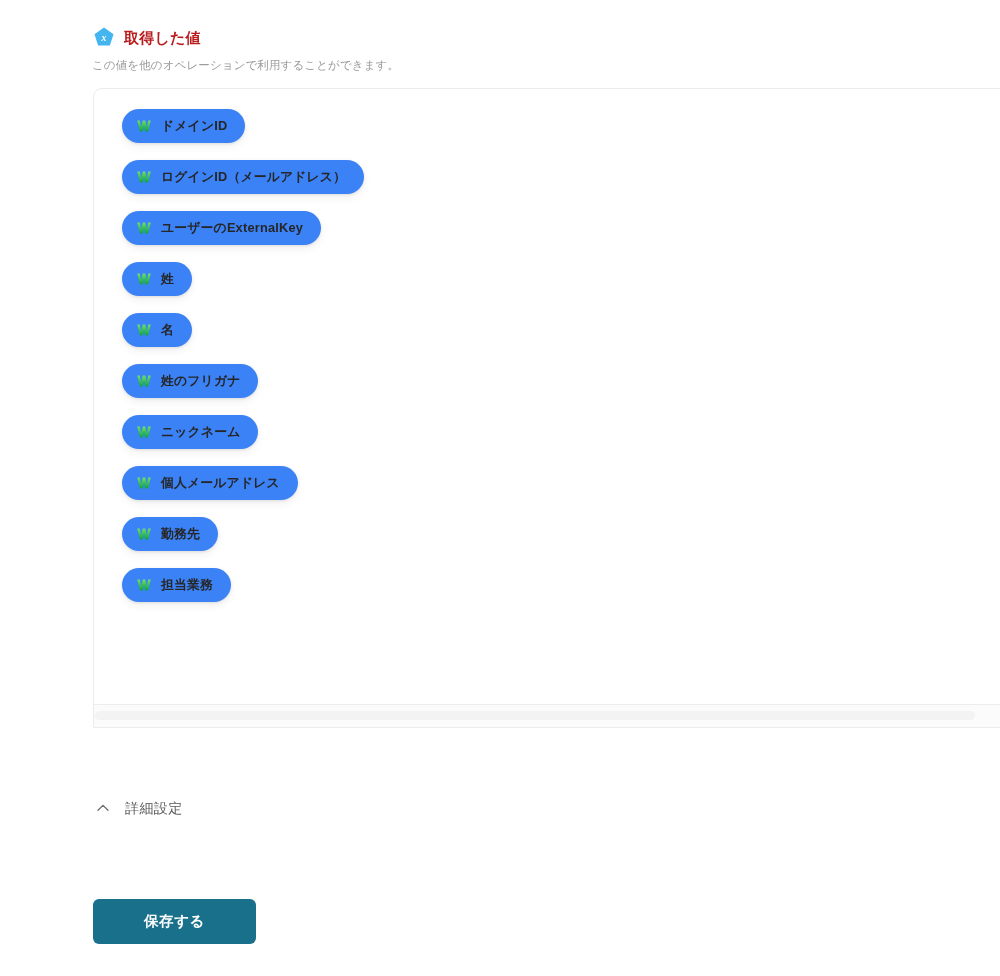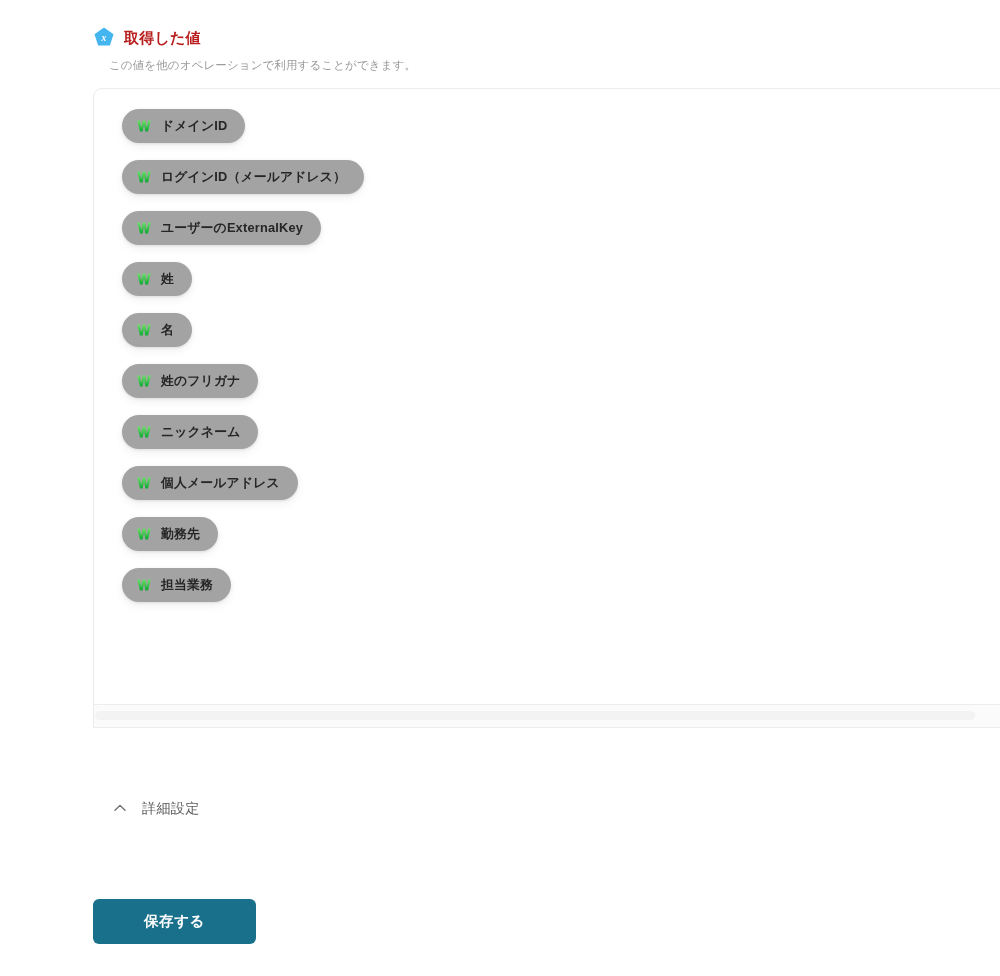--- a/index.html
+++ b/index.html
@@ -33,21 +33,21 @@
   }
   .section-title {
     font-size: 15px;
     font-weight: bold;
     color: #b91c1c;
     letter-spacing: 0.2px;
     line-height: 1;
   }
   .section-subtitle {
     position: absolute;
-    left: 109px;
+    left: 92px;
     top: 60px;
     font-size: 11.5px;
     color: #9a9a9a;
     letter-spacing: 0.1px;
     line-height: 1;
   }
 
   
   .values-card {
     position: absolute;
@@ -75,21 +75,21 @@
     flex-direction: column;
     align-items: flex-start;
     gap: 17px;
   }
   .pill {
     display: inline-flex;
     align-items: center;
     gap: 9px;
     height: 34px;
     padding: 0 18px 0 14px;
-    background: #a3a3a3;
+    background: #3b82f6;
     border-radius: 18px;
     box-shadow: 0 1px 3px rgba(0,0,0,0.10), 0 4px 10px rgba(0,0,0,0.055);
     white-space: nowrap;
     box-sizing: border-box;
   }
   .pill-icon {
     width: 16px;
     height: 16px;
     flex: 0 0 auto;
     display: block;
@@ -118,21 +118,21 @@
     top: 6px;
     width: 880px;
     height: 9px;
     border-radius: 5px;
     background: #f3f3f3;
   }
 
   
   .advanced-row {
     position: absolute;
-    left: 112px;
+    left: 95px;
     top: 800px;
     display: flex;
     align-items: center;
     gap: 14px;
     cursor: pointer;
   }
   .chevron {
     width: 16px;
     height: 16px;
     display: block;

